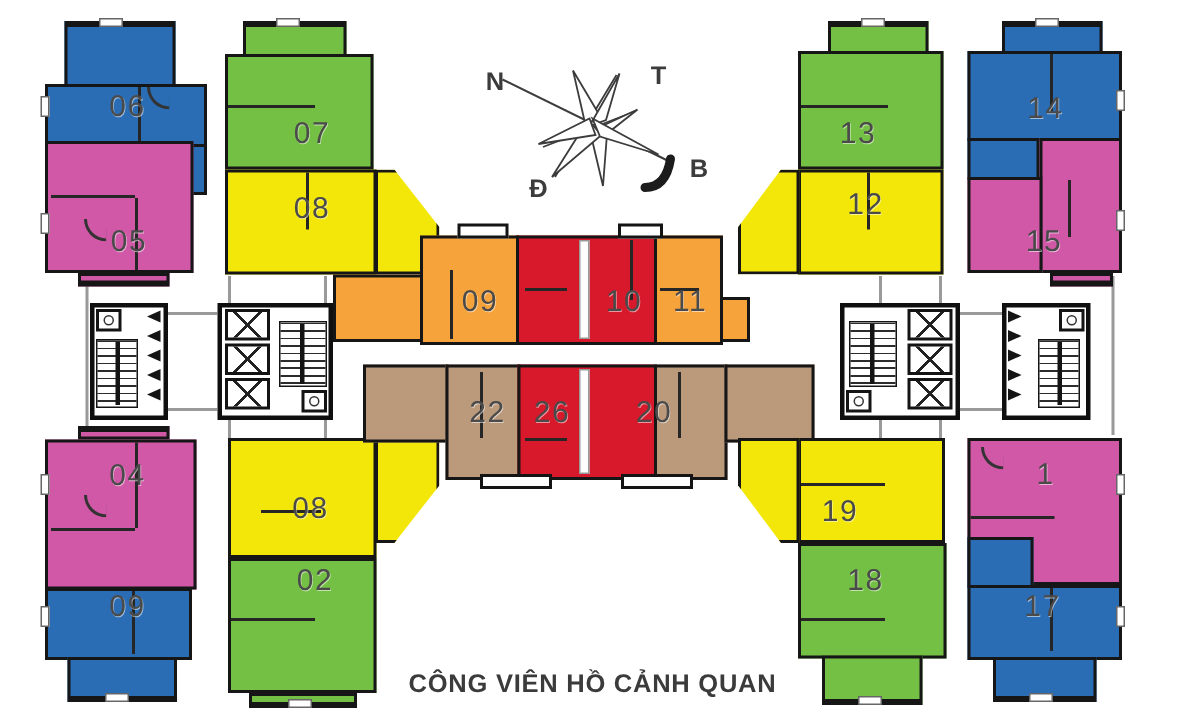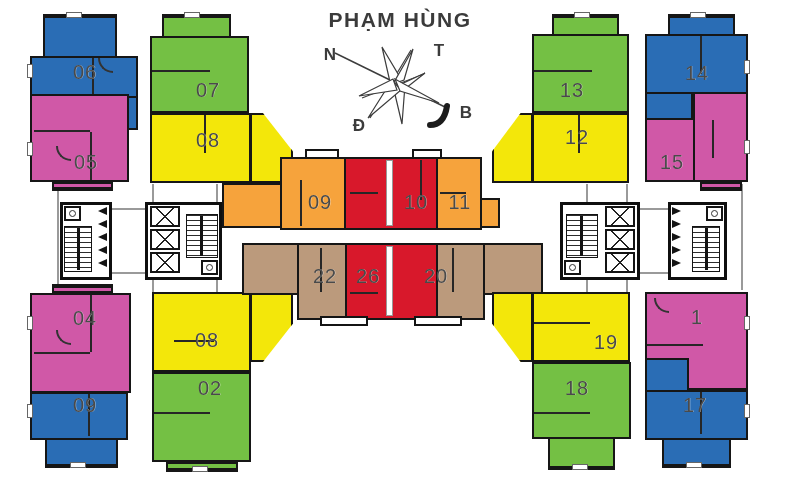--- a/index.html
+++ b/index.html
@@ -219,25 +219,25 @@
   <div class="num" style="left:86px;top:162px">05</div>
   <div class="num" style="left:85px;top:72px">06</div>
   <div class="num" style="left:208px;top:90px">07</div>
   <div class="num" style="left:208px;top:140px">08</div>
   <div class="num" style="left:320px;top:202px">09</div>
   <div class="num" style="left:416px;top:202px">10</div>
   <div class="num" style="left:460px;top:202px">11</div>
   <div class="num" style="left:577px;top:137px">12</div>
   <div class="num" style="left:572px;top:90px">13</div>
   <div class="num" style="left:697px;top:73px">14</div>
-  <div class="num" style="left:672px;top:162px">15</div>
+  <div class="num" style="left:696px;top:162px">15</div>
   <div class="num" style="left:697px;top:317px">1</div>
   <div class="num" style="left:695px;top:405px">17</div>
   <div class="num" style="left:577px;top:388px">18</div>
-  <div class="num" style="left:606px;top:342px">19</div>
+  <div class="num" style="left:560px;top:342px">19</div>
   <div class="num" style="left:436px;top:276px">20</div>
   <div class="num" style="left:368px;top:276px">26</div>
   <div class="num" style="left:325px;top:276px">22</div>
 
   <svg class="compass" width="170" height="100" viewBox="0 0 170 100">
     <line x1="17" y1="19" x2="129" y2="74" stroke="#3c3c3c" stroke-width="1.4"></line>
     <line x1="44" y1="64" x2="106" y2="40" stroke="#3c3c3c" stroke-width="1.2"></line>
     <line x1="52" y1="84" x2="93" y2="16" stroke="#3c3c3c" stroke-width="1.2"></line>
     <polygon points="64,13 72,48 83,45" fill="#fff" stroke="#3c3c3c" stroke-width="1.2"></polygon>
     <polygon points="95,15 75,50 86,46" fill="#fff" stroke="#3c3c3c" stroke-width="1.2"></polygon>
@@ -246,15 +246,15 @@
     <polygon points="50,84 74,46 83,56" fill="#fff" stroke="#3c3c3c" stroke-width="1.2"></polygon>
     <polygon points="41,62 75,45 79,56" fill="#fff" stroke="#3c3c3c" stroke-width="1.2"></polygon>
     <polygon points="121,69 77,45 82,57" fill="#fff" stroke="#3c3c3c" stroke-width="1.2"></polygon>
     <path d="M112,91 Q126,91 129,72" fill="none" stroke="#1c1c1c" stroke-width="6" stroke-linecap="round"></path>
     <text x="12" y="26" text-anchor="middle">N</text>
     <text x="121" y="22" text-anchor="middle">T</text>
     <text x="41" y="97" text-anchor="middle">Đ</text>
     <text x="148" y="84" text-anchor="middle">B</text>
   </svg>
 
-  <div class="title">PHẠM HÙNG</div>
+  <div class="park">CÔNG VIÊN HỒ CẢNH QUAN</div>
 
 </div>
 
 </body></html>

